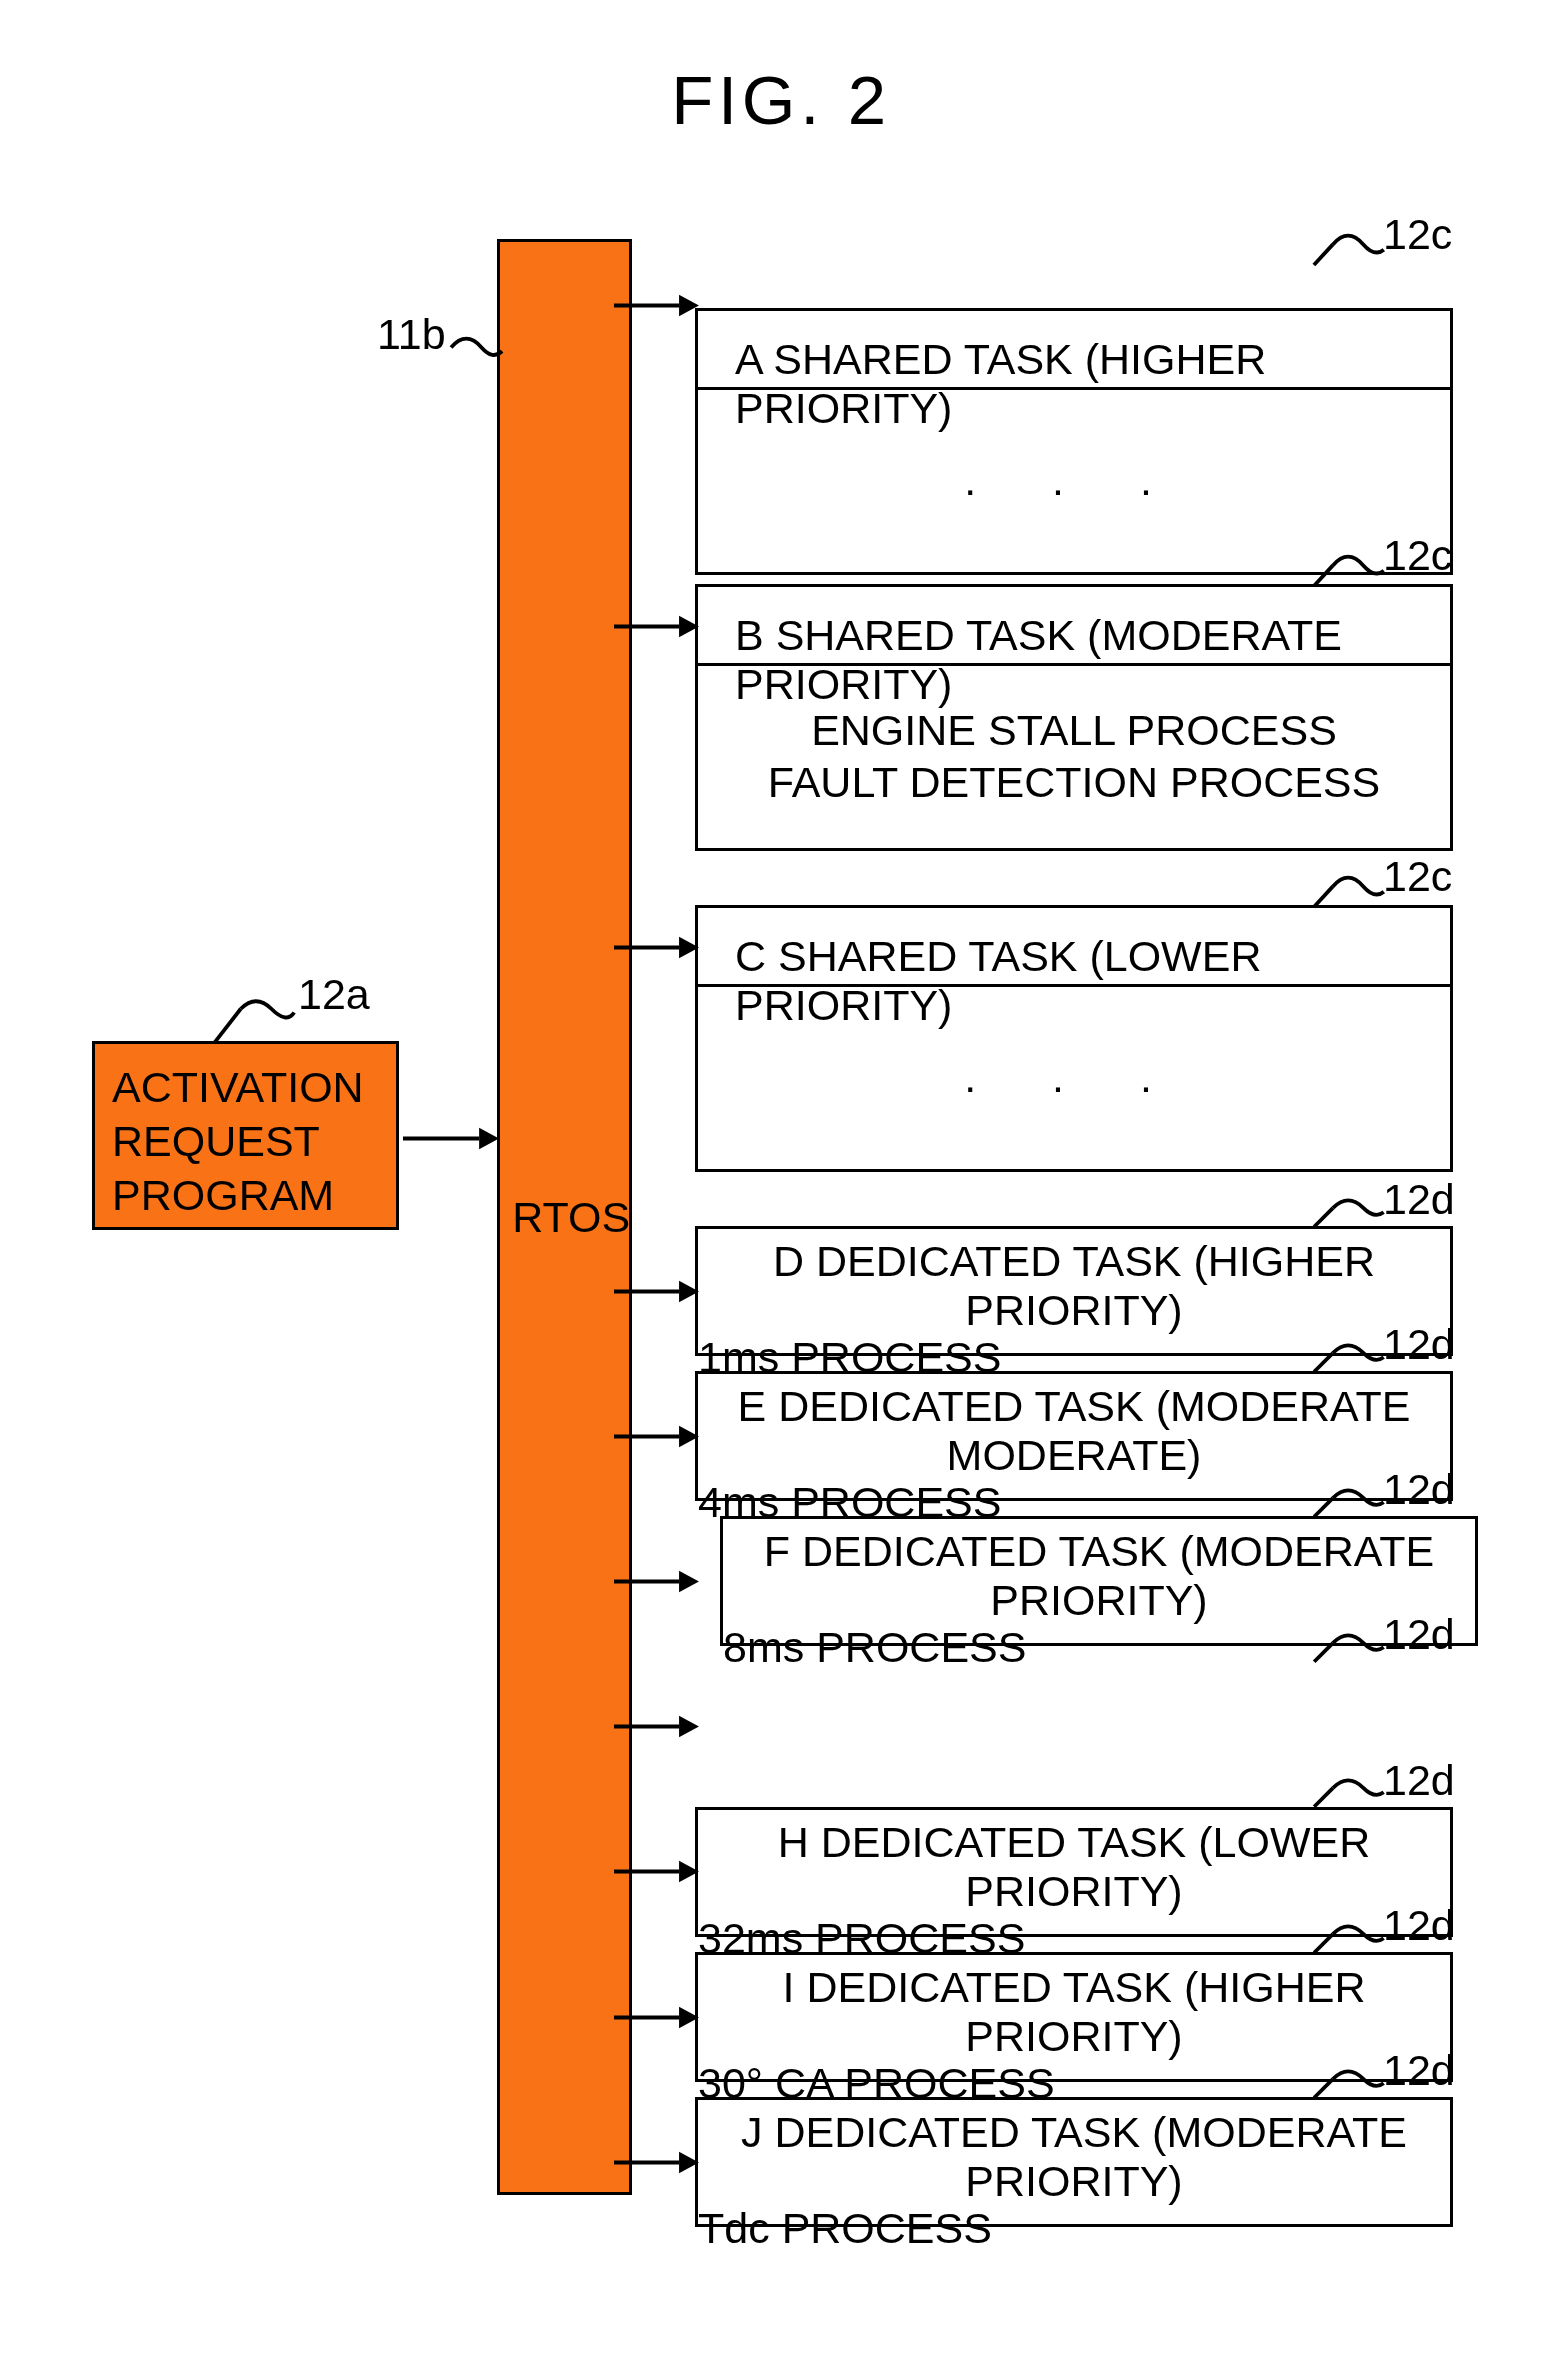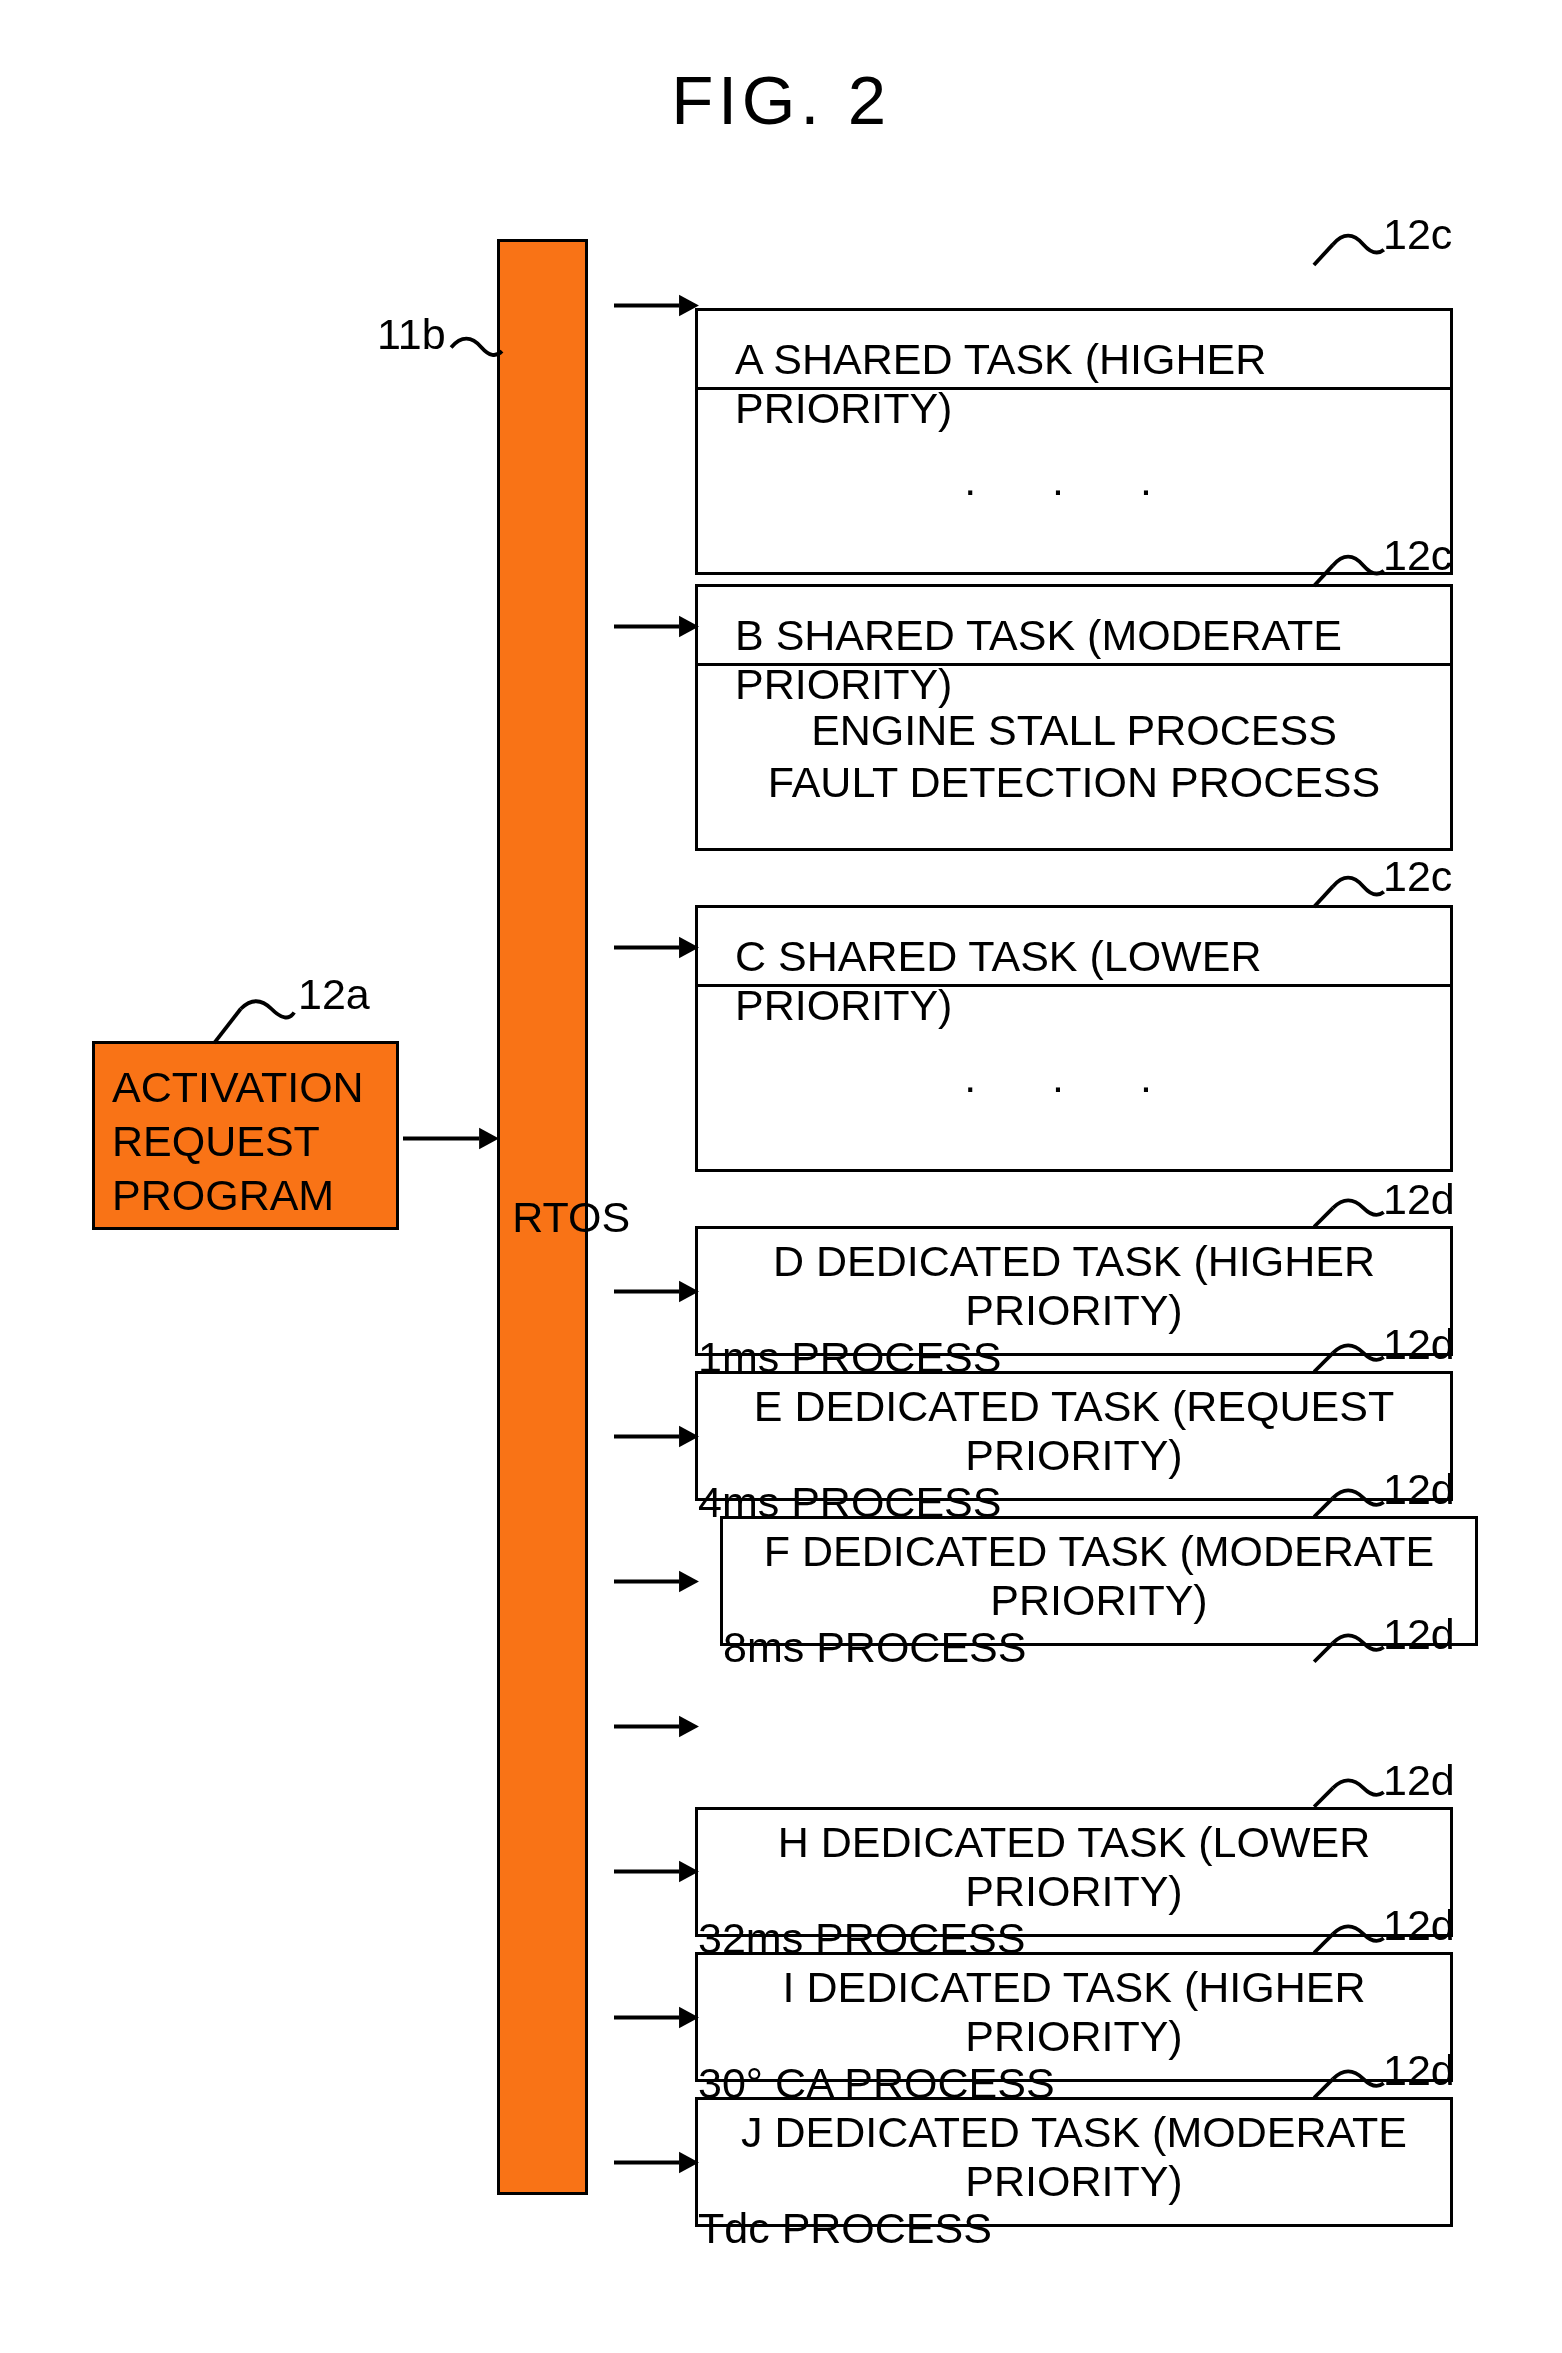--- a/index.html
+++ b/index.html
@@ -35,21 +35,21 @@
     width: 307px;
     height: 189px;
     font-size: 43px;
     line-height: 1.25;
     padding: 17px 13.8px 0 17px;
     box-sizing: border-box;
   }
   .rtos {
     left: 497px;
     top: 239px;
-    width: 91px;
+    width: 135px;
     height: 1956px;
     box-sizing: border-box;
   }
   .rtos-label {
     position: absolute;
     font-size: 43px;
     left: 12.2px;
     top: 50%;
     transform: translateY(-50%);
   }
@@ -165,21 +165,21 @@
       <div class="dots">. . .</div>
     </div>
   </div>
 
   <div class="task h170" style="top:1226px;">
     <div class="title">D DEDICATED TASK (HIGHER PRIORITY)</div>
     <div class="subtitle">1ms PROCESS</div>
   </div>
 
   <div class="task h170" style="top:1371px;">
-    <div class="title">E DEDICATED TASK (REQUEST PRIORITY)</div>
+    <div class="title">E DEDICATED TASK (MODERATE MODERATE)</div>
     <div class="subtitle">4ms PROCESS</div>
   </div>
 
   <div class="task h170" style="top:1516px;margin-left:25px;">
     <div class="title">F DEDICATED TASK (MODERATE PRIORITY)</div>
     <div class="subtitle">8ms PROCESS</div>
   </div>
 
 
   <div class="task h170" style="top:1807px;">

